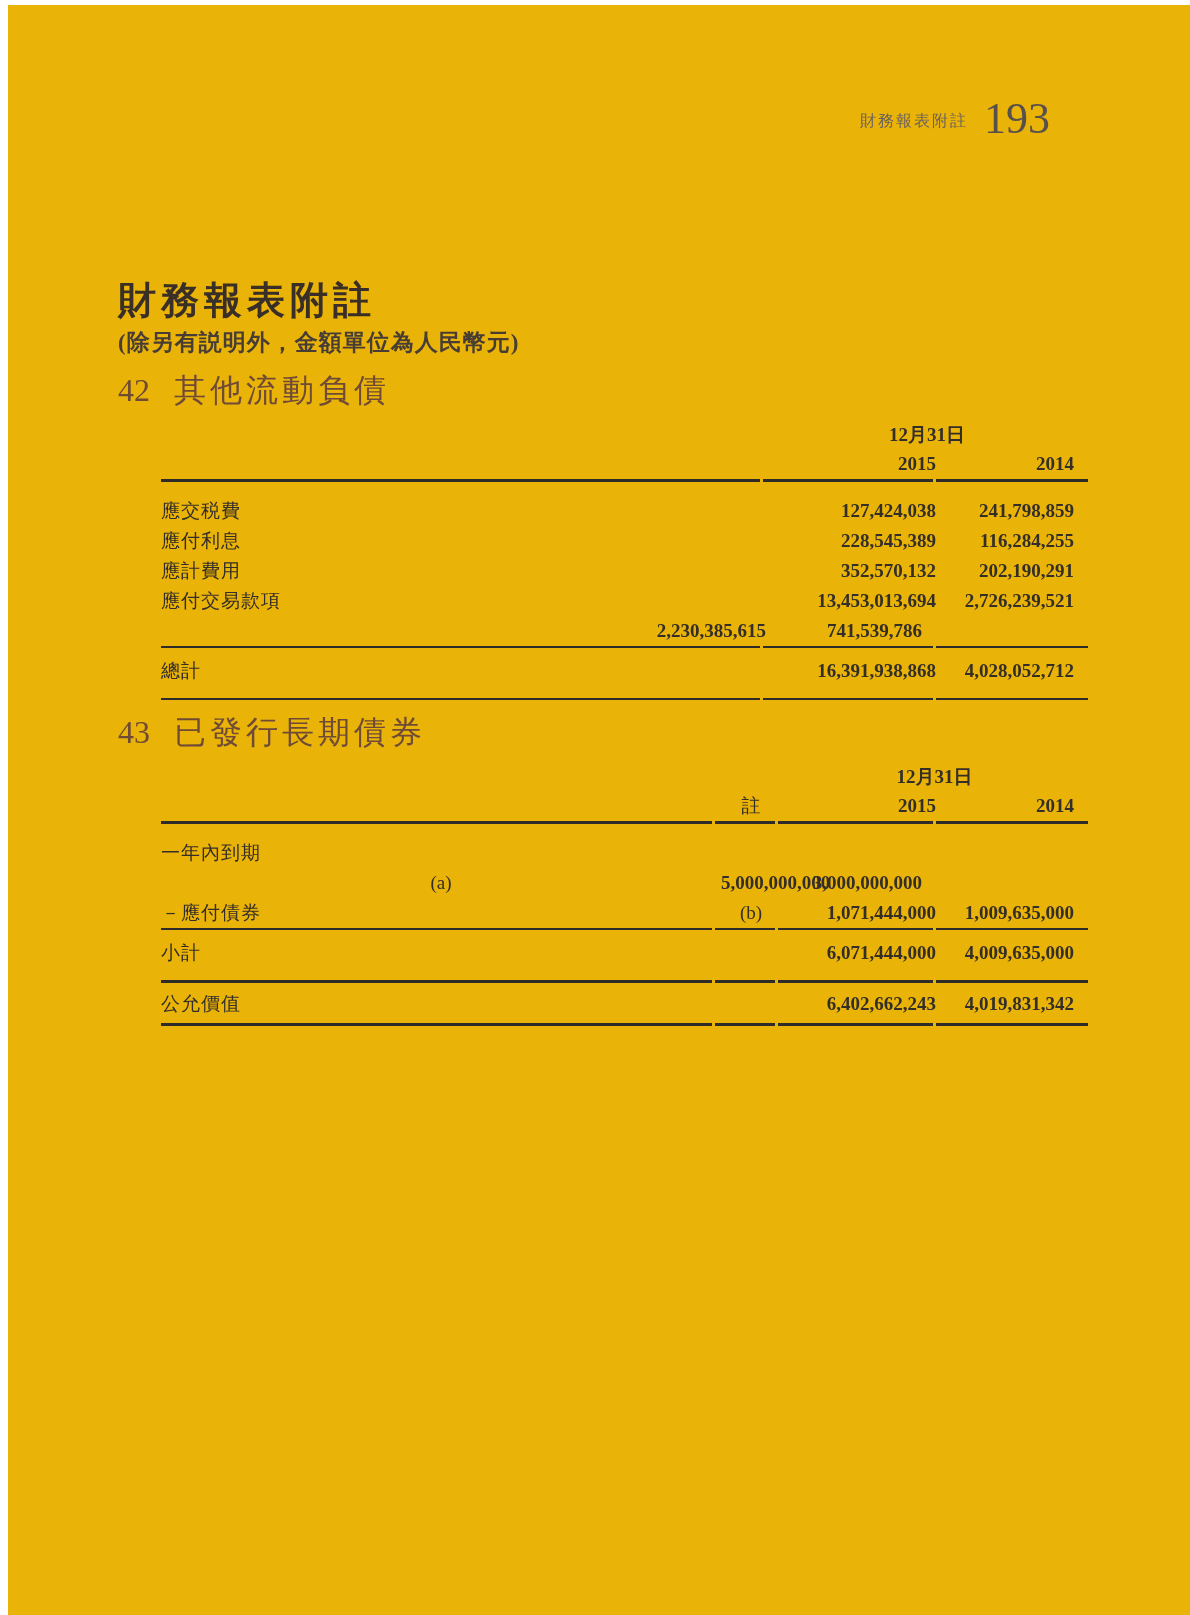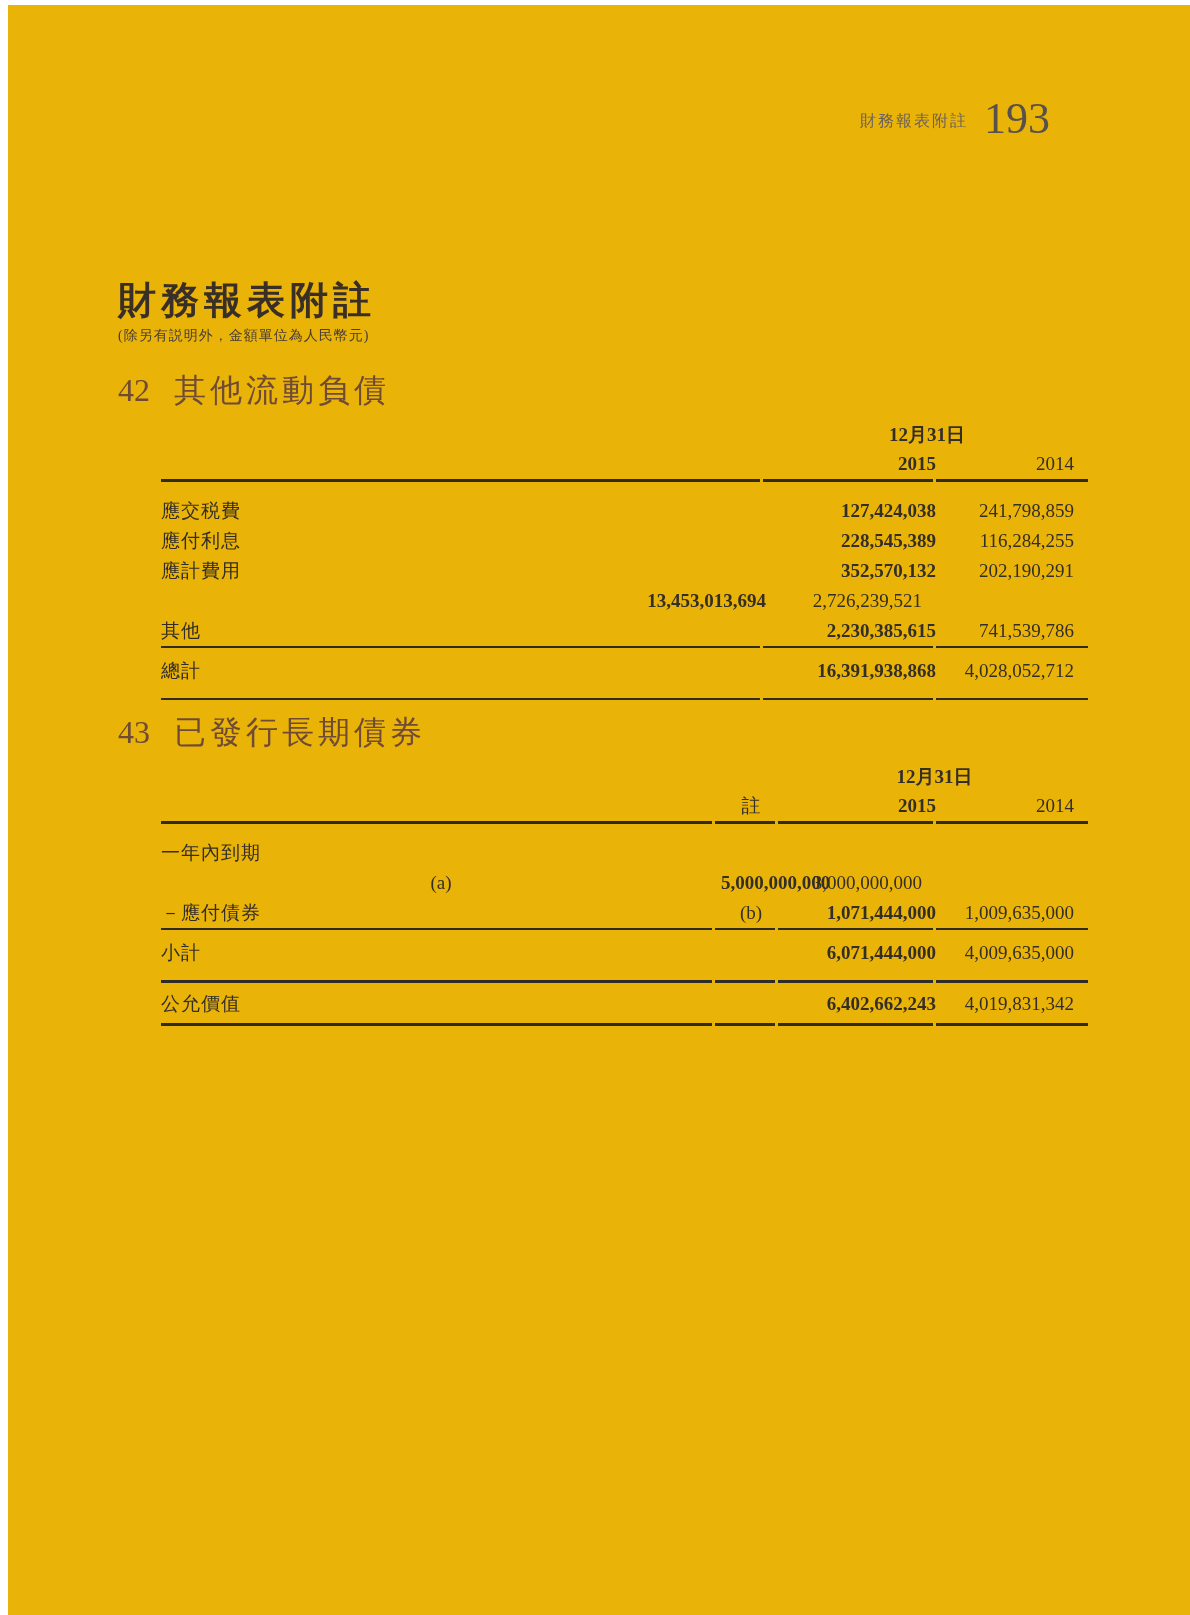--- a/index.html
+++ b/index.html
@@ -23,21 +23,21 @@
   .runhead .pagenum{
     font-size:44px;line-height:1;color:#58504a;font-weight:400;
   }
   
   .doc-title{
     position:absolute;left:110px;top:270px;
     font-size:38px;font-weight:700;letter-spacing:5px;color:#3a2f26;
   }
   .doc-subtitle{
     position:absolute;left:110px;top:322px;
-    font-size:14px;letter-spacing:1px;color:#473d35;
+    font-size:23px;letter-spacing:1px;color:#473d35;font-weight:bold;
   }
   
   .sec-head{
     position:absolute;left:110px;
     display:flex;align-items:baseline;gap:24px;
     font-size:32px;color:#6f4b36;
   }
   .sec-head .sec-title{letter-spacing:4px;}
   #sec42-head{top:364px;}
   #sec43-head{top:706px;}
@@ -47,21 +47,21 @@
   #table2{top:758px;}
   .trow{display:grid;align-items:center;}
   .t1 .trow{grid-template-columns:1fr 170px 152px;}
   .t2 .trow{grid-template-columns:1fr 60px 155px 152px;}
   .hrow{height:28px;}
   .yrow{height:30px;}
   .drow{height:30px;}
   .dateh1{grid-column:2/4;text-align:center;font-weight:700;}
   .dateh2{grid-column:3/5;text-align:center;font-weight:700;}
   .tnum{text-align:right;white-space:nowrap;}
-  .tnum.last{padding-right:14px;}
+  .tnum.last{padding-right:14px;font-weight:bold;}
   .tnote{text-align:center;}
   .b{font-weight:700;}
   .tlabel{white-space:nowrap;letter-spacing:1px;}
   
   .rule{display:grid;column-gap:3px;}
   .t1 .rule{grid-template-columns:1fr 170px 152px;}
   .t2 .rule{grid-template-columns:1fr 60px 155px 152px;}
   .rule i{display:block;background:#2f2b28;}
   .rule.w3 i{height:3px;}
   .rule.w2 i{height:2px;}
@@ -116,25 +116,25 @@
       <div class="tlabel">應付利息</div>
       <div class="tnum b">228,545,389</div>
       <div class="tnum last">116,284,255</div>
     </div>
     <div class="trow drow">
       <div class="tlabel">應計費用</div>
       <div class="tnum b">352,570,132</div>
       <div class="tnum last">202,190,291</div>
     </div>
     <div class="trow drow">
+      <div class="tlabel">應付交易款項</div>
       <div class="tnum b">13,453,013,694</div>
       <div class="tnum last">2,726,239,521</div>
     </div>
     <div class="trow drow">
-      <div class="tlabel">其他</div>
       <div class="tnum b">2,230,385,615</div>
       <div class="tnum last">741,539,786</div>
     </div>
 
     <div class="rule w1">
         <i></i>
         <i></i>
         <i></i>
       </div>
     <div class="sp8"></div>

